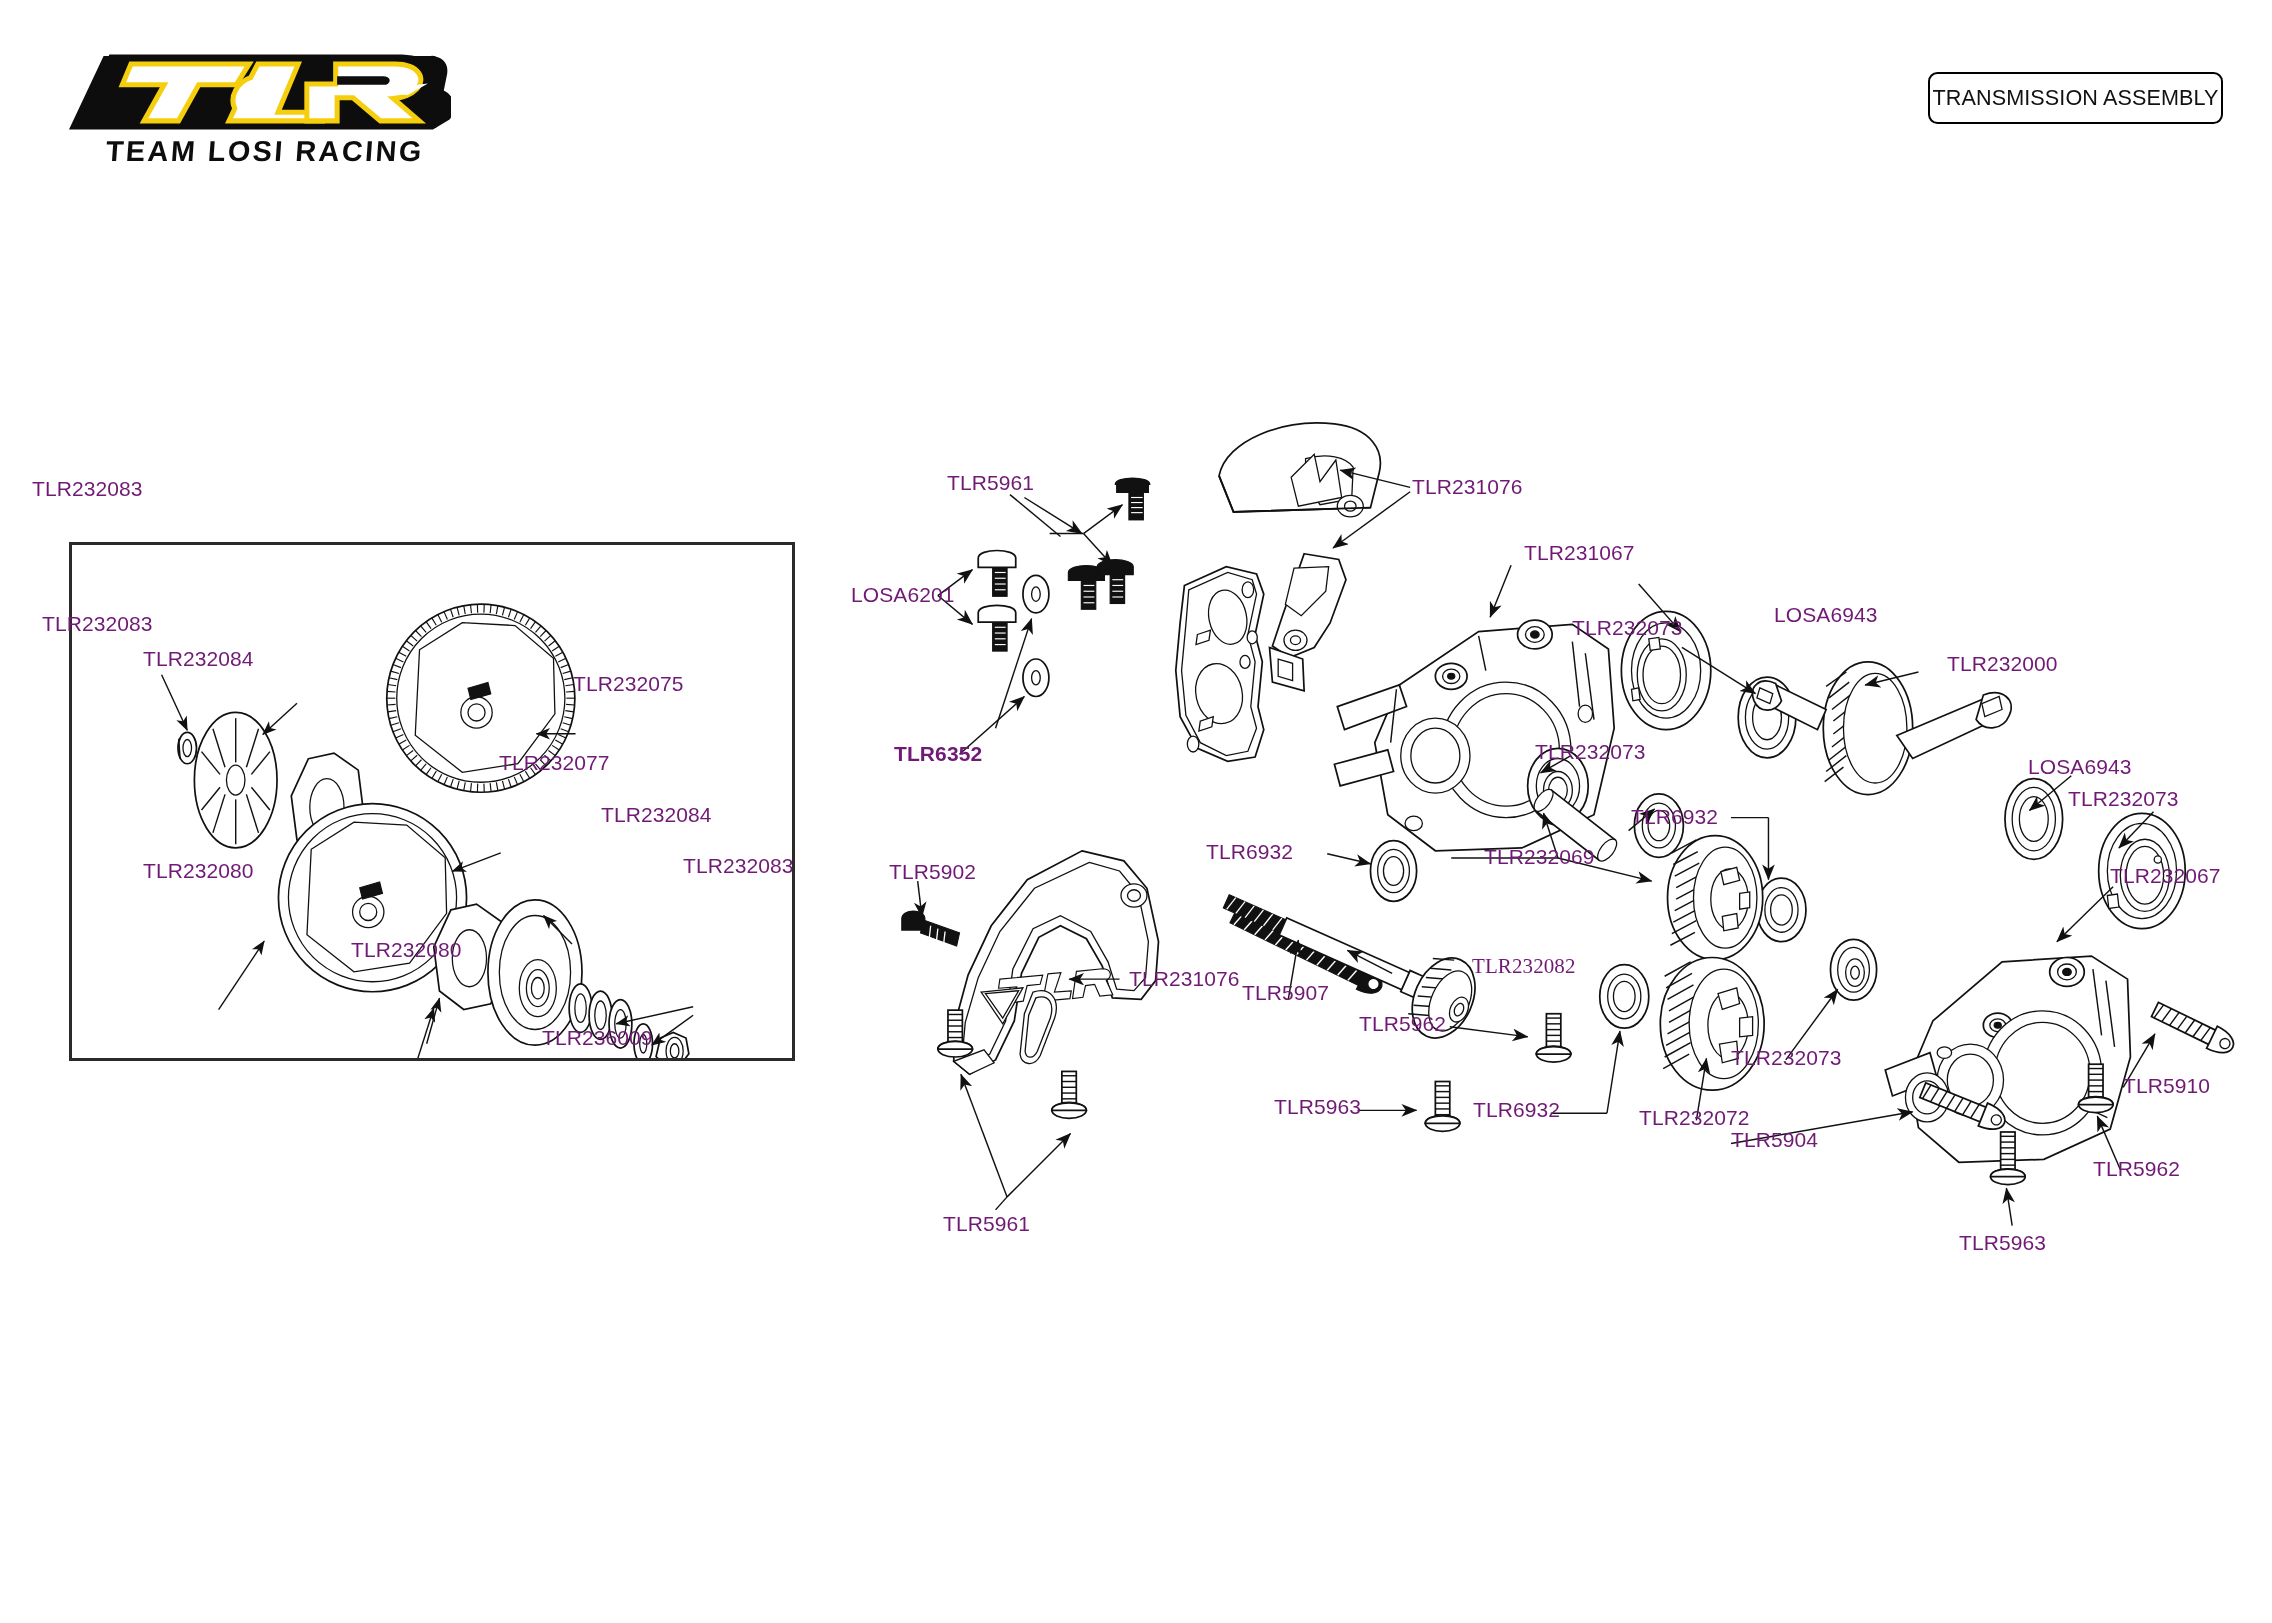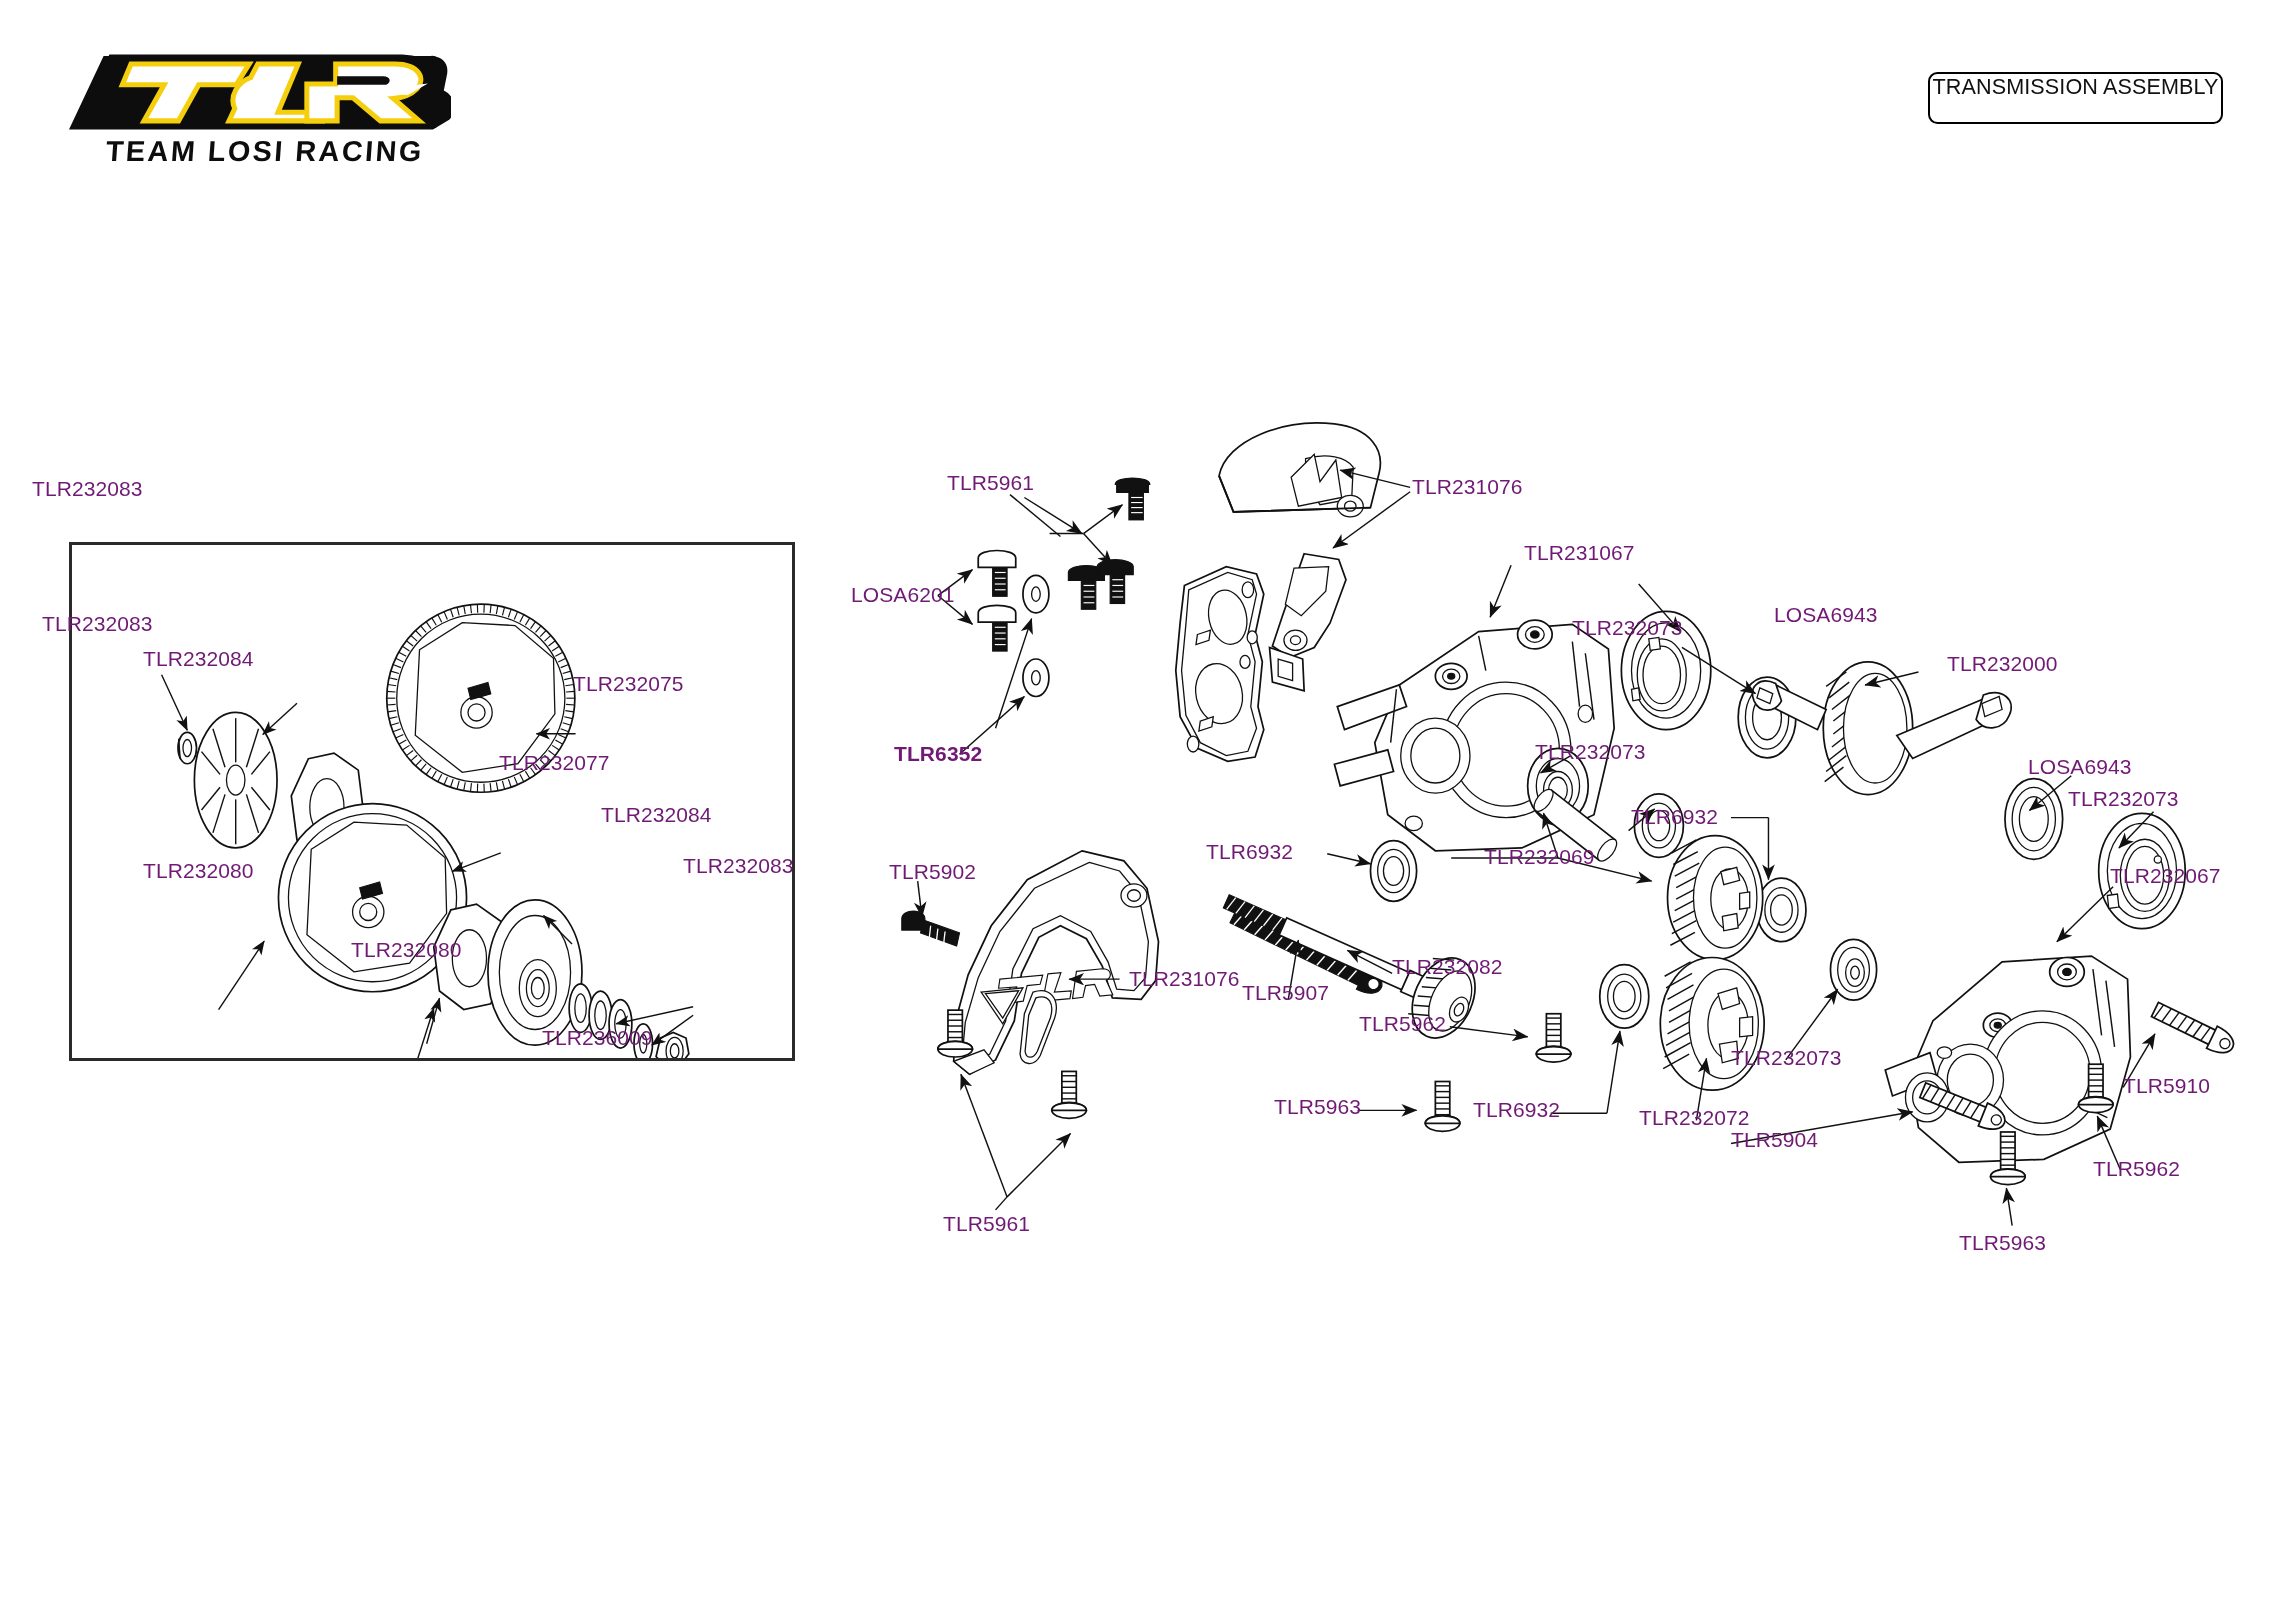--- a/index.html
+++ b/index.html
@@ -11,21 +11,21 @@
   .page{position:absolute;inset:0;background:#fff;}
 
   
   #logo{position:absolute;left:69px;top:40px;width:382px;height:130px;}
   #logo svg{display:block;width:100%;height:100%;}
 
   
   #title-box{
     position:absolute;left:1928px;top:72px;width:291px;height:48px;
     border:2.2px solid #000;border-radius:9.4px;background:#fff;
-    display:flex;justify-content:center;
+    display:flex;align-items:center;justify-content:center;
   }
   #title-box .txt{
     font-size:21.6px;letter-spacing:0.1px;color:#111;white-space:nowrap;
   }
 
   
   #inset{
     position:absolute;left:69px;top:542px;width:726px;height:519px;
     border:3.6px solid #2a2a2a;background:#fff;box-sizing:border-box;
   }
@@ -988,21 +988,21 @@
   <div class="lbl" style="left:1919px;top:653px;margin-left:28px;">TLR232000</div>
   <div class="lbl" style="left:2028px;top:756px;">LOSA6943</div>
   <div class="lbl" style="left:1535px;top:741px;">TLR232073</div>
   <div class="lbl" style="left:2068px;top:788px;">TLR232073</div>
   <div class="lbl" style="left:2110px;top:865px;">TLR232067</div>
   <div class="lbl" style="left:1206px;top:841px;">TLR6932</div>
   <div class="lbl" style="left:1631px;top:806px;">TLR6932</div>
   <div class="lbl" style="left:1484px;top:846px;">TLR232069</div>
   <div class="lbl" style="left:889px;top:861px;">TLR5902</div>
   <div class="lbl" style="left:1129px;top:968px;">TLR231076</div>
-  <div class="lbl" style="left:1392px;top:956px;">TLR232082</div>
+  <div class="lbl" style="left:1472px;top:956px;font-family:Liberation Serif, serif;">TLR232082</div>
   <div class="lbl" style="left:1242px;top:982px;">TLR5907</div>
   <div class="lbl" style="left:1359px;top:1013px;">TLR5962</div>
   <div class="lbl" style="left:1274px;top:1096px;">TLR5963</div>
   <div class="lbl" style="left:1473px;top:1099px;">TLR6932</div>
   <div class="lbl" style="left:1639px;top:1107px;">TLR232072</div>
   <div class="lbl" style="left:1731px;top:1047px;">TLR232073</div>
   <div class="lbl" style="left:1731px;top:1129px;">TLR5904</div>
   <div class="lbl" style="left:2123px;top:1075px;text-align:center;">TLR5910</div>
   <div class="lbl" style="left:2093px;top:1158px;">TLR5962</div>
   <div class="lbl" style="left:1959px;top:1232px;">TLR5963</div>

